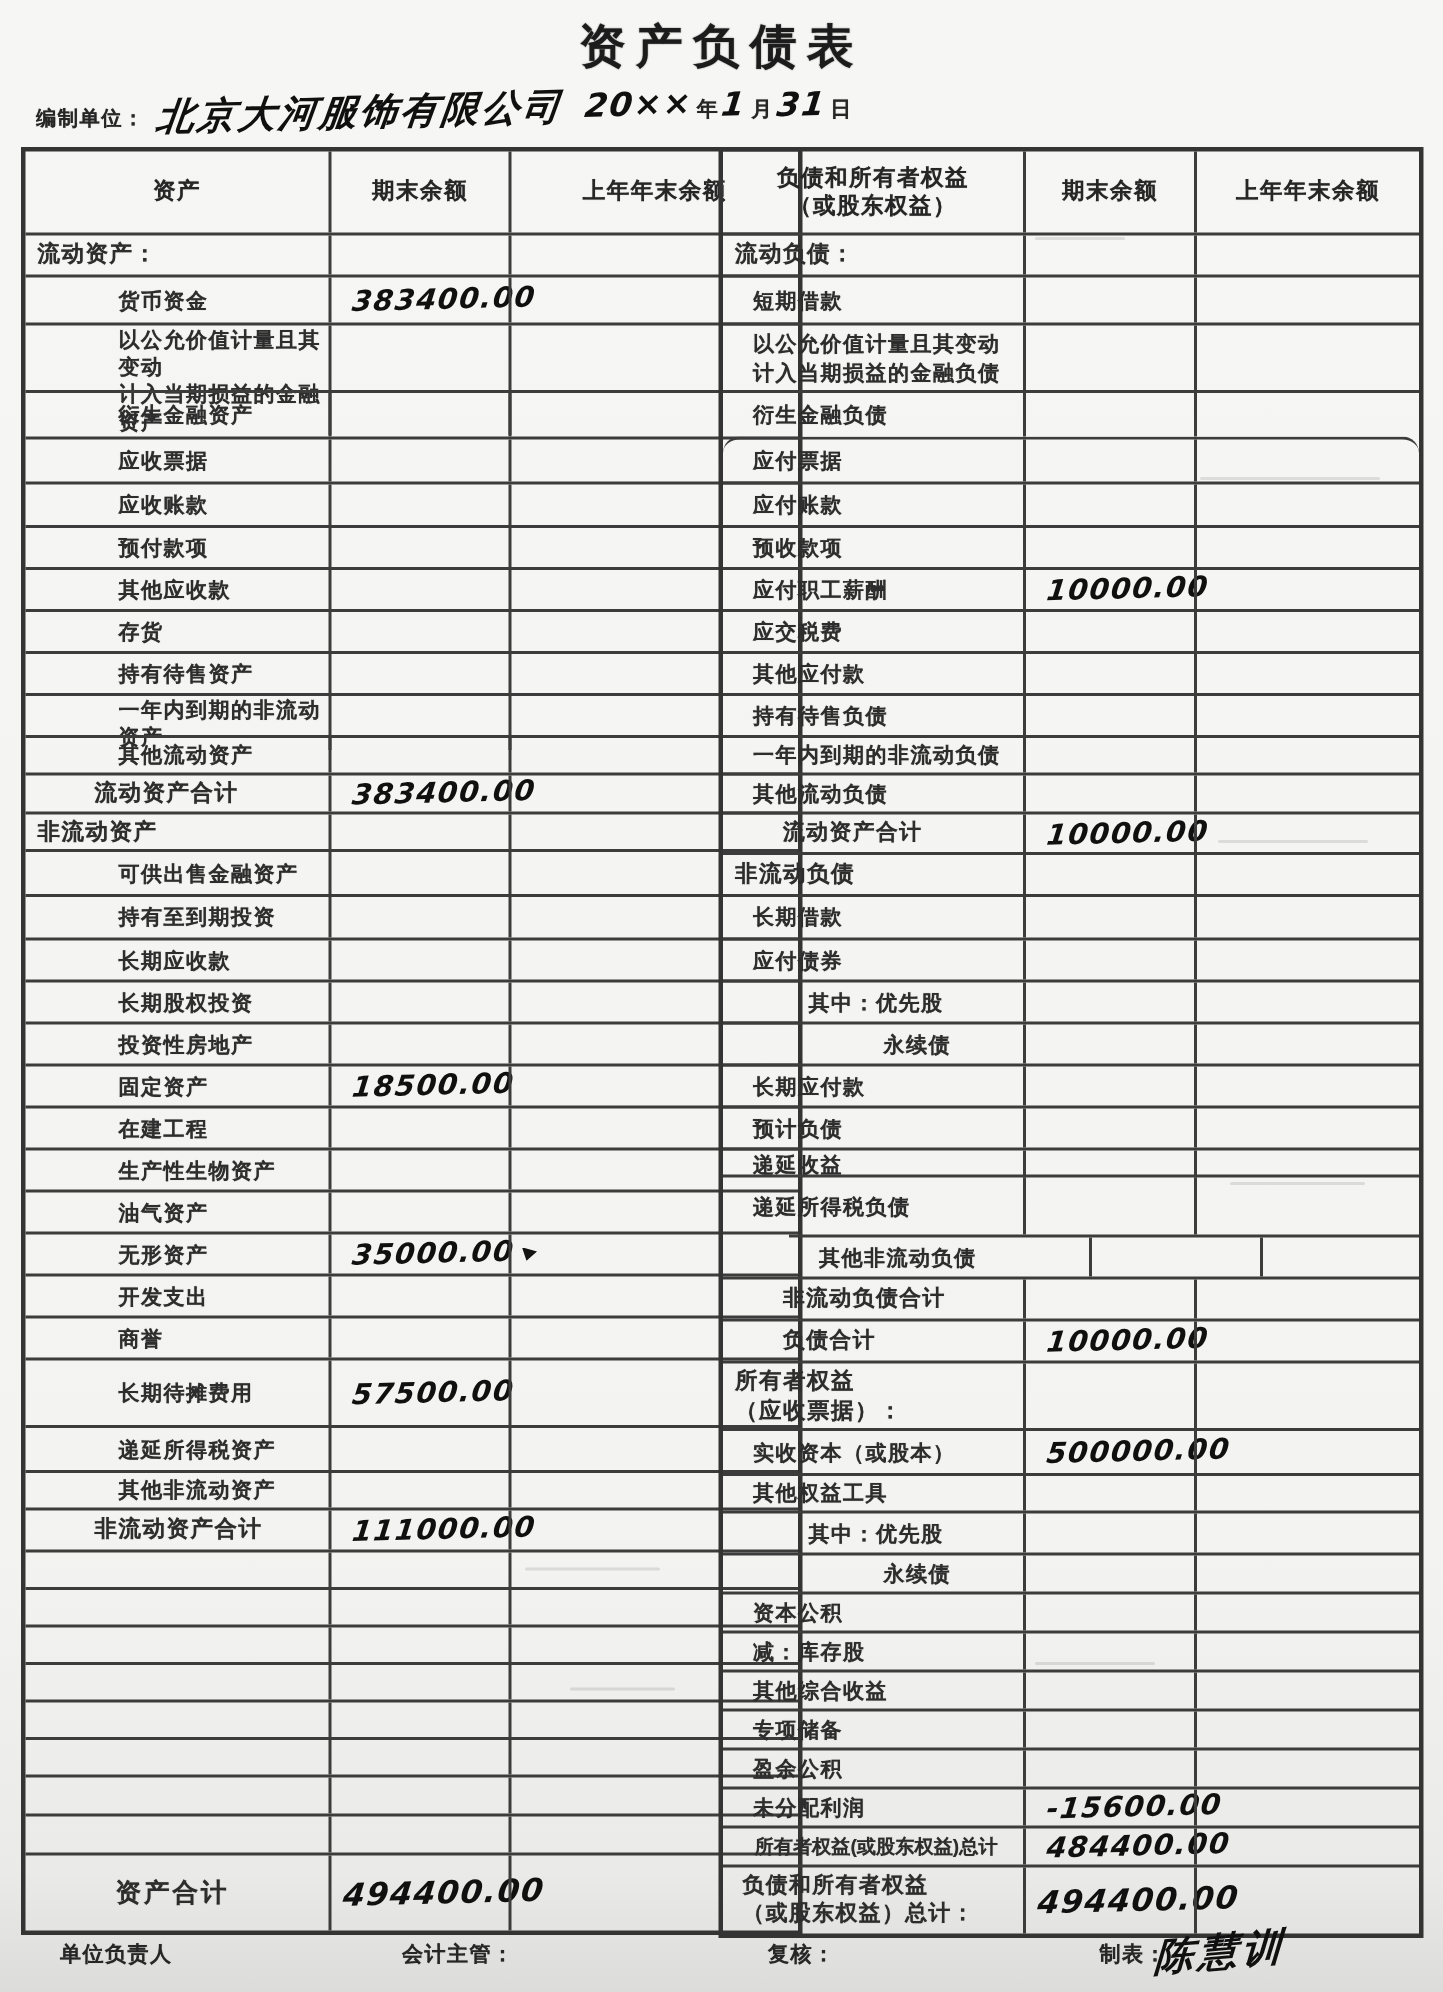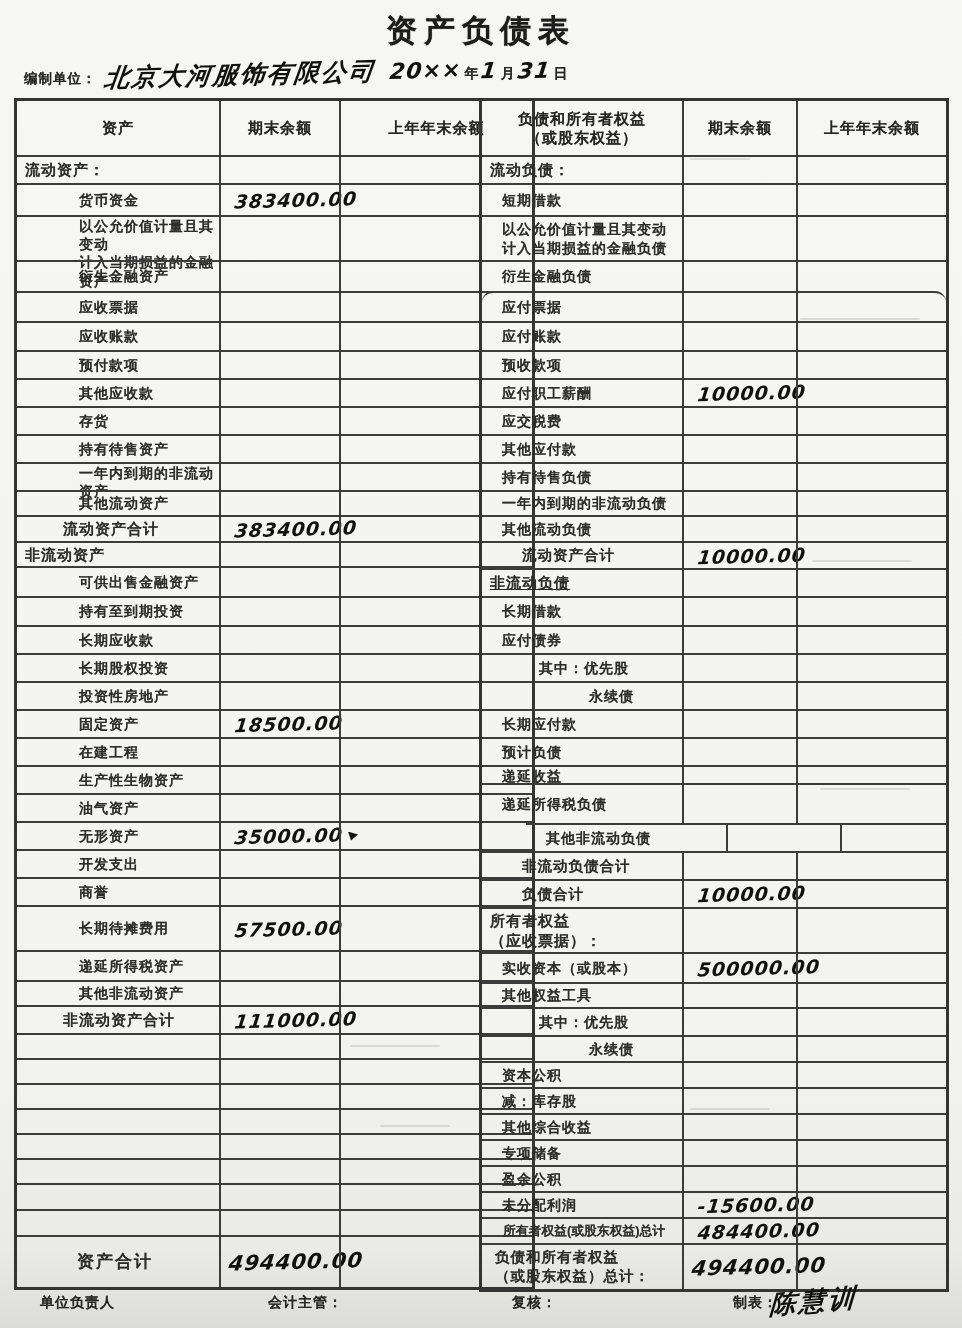--- a/index.html
+++ b/index.html
@@ -367,21 +367,21 @@
         <div class="c v1"></div>
         <div class="c v2"></div>
       </div>
       <div class="row kind-total ind-1" style="height: 27px;">
         <div class="c label">流动资产合计</div>
         <div class="c v1">
           <span class="hw">10000.00</span>
         </div>
         <div class="c v2"></div>
       </div>
-      <div class="row kind-section" style="height: 28px; text-decoration: underline;">
+      <div class="row kind-section" style="height: 28px;">
         <div class="c label">非流动负债</div>
         <div class="c v1"></div>
         <div class="c v2"></div>
       </div>
       <div class="row kind-item ind-1" style="height: 29px; text-align: center;">
         <div class="c label">长期借款</div>
         <div class="c v1"></div>
         <div class="c v2"></div>
       </div>
       <div class="row kind-item ind-1" style="height: 28px;">

